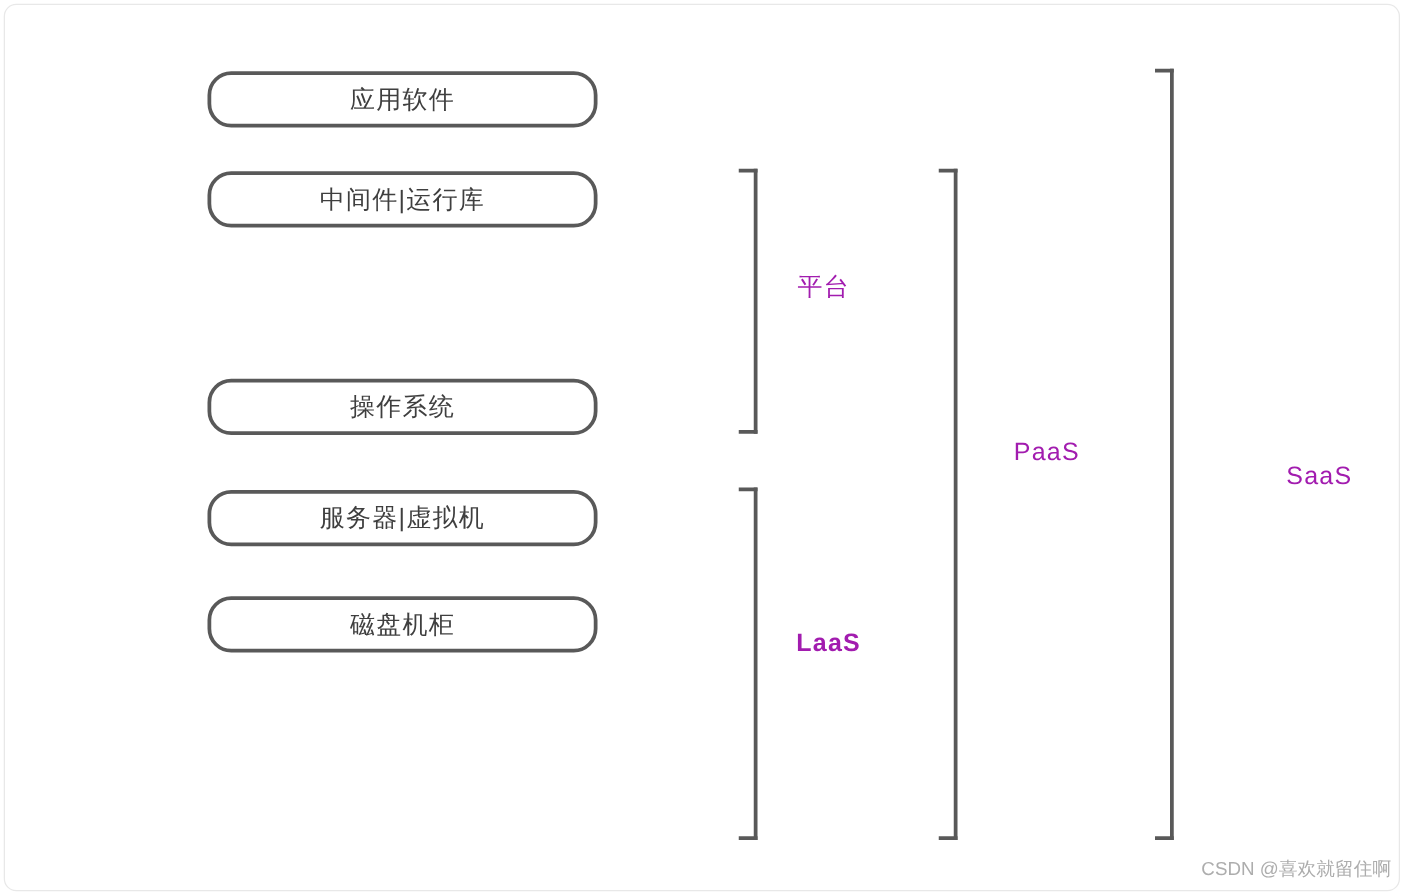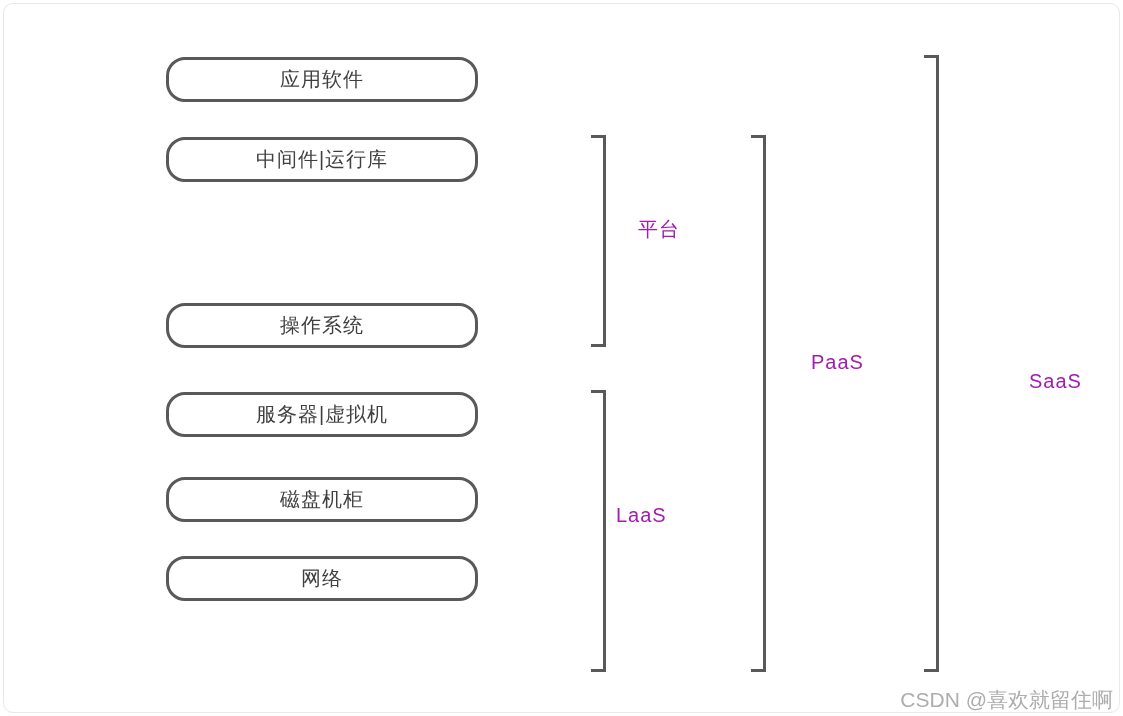--- a/index.html
+++ b/index.html
@@ -50,21 +50,21 @@
     position: absolute;
     font-size: 20px;
     color: #a21caf;
     white-space: nowrap;
     letter-spacing: 1px;
   }
   .watermark {
     position: absolute;
     top: 686px;
     right: 10px;
-    font-size: 21px;
+    font-size: 15px;
     color: #adadad;
     white-space: nowrap;
   }
 </style>
 </head>
 <body>
 
 <div class="canvas">
 
   <div class="frame"></div>
@@ -77,29 +77,26 @@
   </div>
   <div class="layer-box" style="top:303px">
     <span>操作系统</span>
   </div>
   <div class="layer-box" style="top:392px">
     <span>服务器|虚拟机</span>
   </div>
   <div class="layer-box" style="top:477px">
     <span>磁盘机柜</span>
   </div>
-  <div class="layer-box" style="top:556px">
-    <span>网络</span>
-  </div>
 
   <div class="bracket" style="left:591px; top:135px; height:212px;"></div>
   <div class="bracket" style="left:591px; top:390px; height:282px;"></div>
   <div class="bracket" style="left:751px; top:135px; height:537px;"></div>
   <div class="bracket" style="left:924px; top:55px;  height:617px;"></div>
 
   <div class="bracket-label" style="left:638px; top:216px;">平台</div>
-  <div class="bracket-label" style="left:616px; top:504px;">LaaS</div>
+  <div class="bracket-label" style="left:637px; top:504px;font-weight:bold;">LaaS</div>
   <div class="bracket-label" style="left:811px; top:351px;">PaaS</div>
   <div class="bracket-label" style="left:982px; top:370px;margin-left:47px;">SaaS</div>
 
   <div class="watermark">CSDN @喜欢就留住啊</div>
 
 </div>
 
 </body></html>

